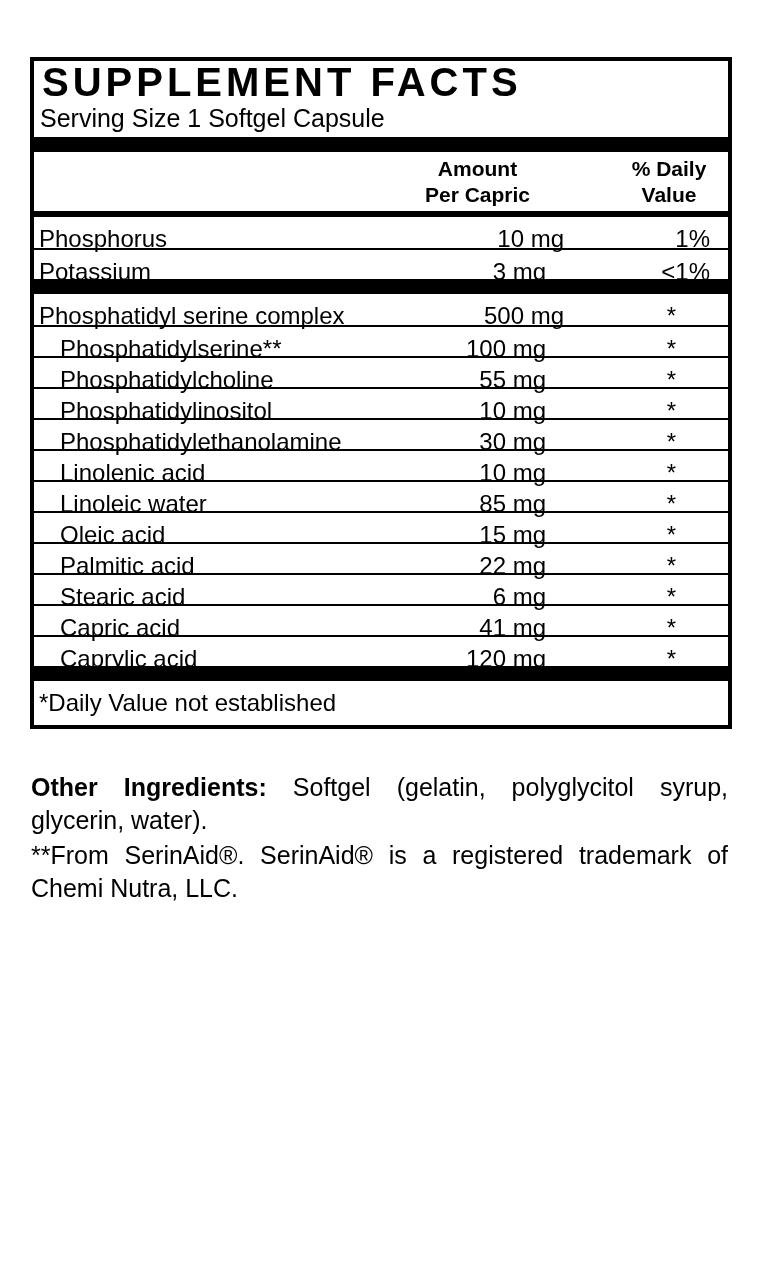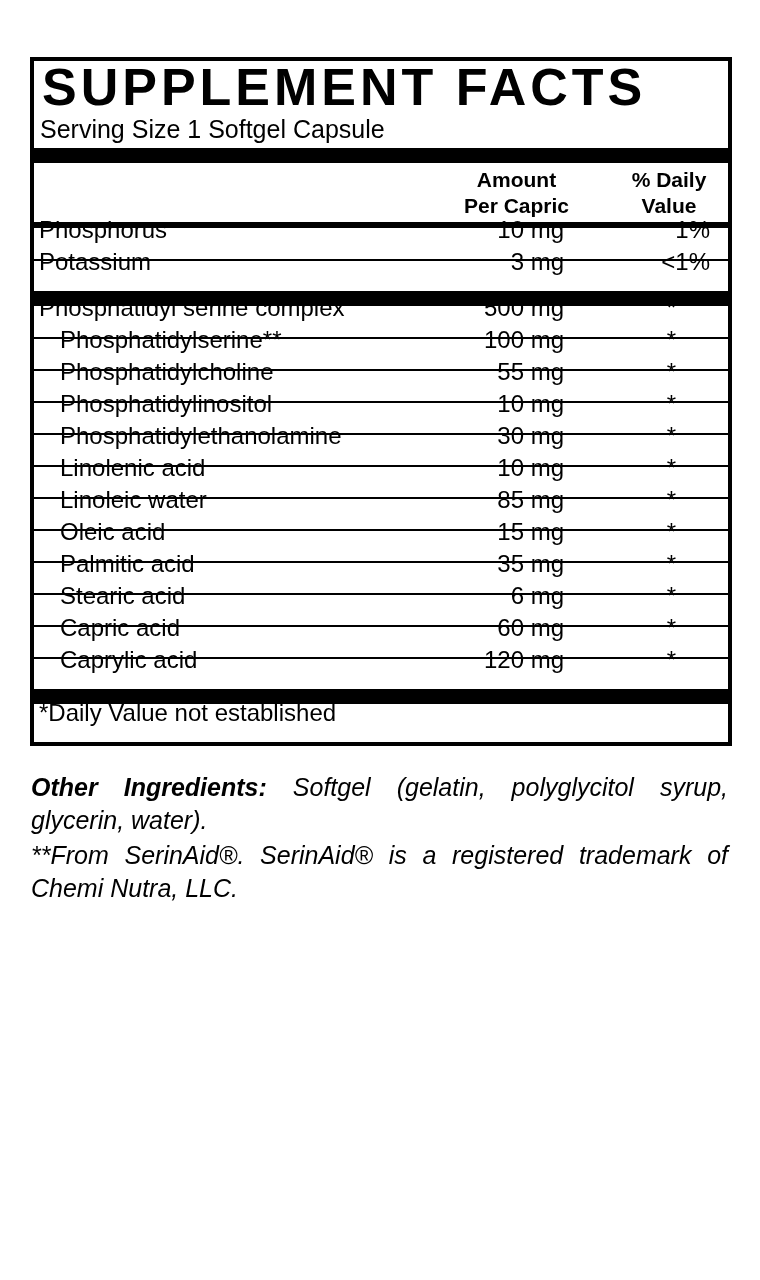--- a/index.html
+++ b/index.html
@@ -16,21 +16,21 @@
   .facts-box {
     position: absolute;
     left: 30px;
     top: 57px;
     width: 702px;
     border: 4px solid #000000;
     background: #ffffff;
     padding: 0 4px;
   }
   .panel-title {
-    font-size: 52px;
+    font-size: 40px;
     font-weight: 700;
     letter-spacing: 4px;
     line-height: 0.9;
     margin: 3px 0 0 4px;
     white-space: nowrap;
   }
   .serving {
     font-size: 25px;
     line-height: 1.15;
     margin: 4px 0 4px 2px;
@@ -38,74 +38,74 @@
   .bar {
     background: #000000;
     margin: 0 -4px;
   }
   .bar.thick { height: 15px; }
   .bar.medium { height: 6px; }
   .col-headers {
     display: flex;
     align-items: flex-end;
     padding: 4px 0 3px 0;
+    gap: 39px;
   }
   .col-headers .spacer { flex: 1; }
   .amount-h {
     width: 155px;
     text-align: center;
     font-weight: 700;
     font-size: 21px;
     line-height: 1.25;
   }
   .dv-h {
     width: 130px;
     padding-left: 20px;
     text-align: center;
     font-weight: 700;
     font-size: 21px;
     line-height: 1.25;
   }
   .rows { margin: 0 -4px; }
   .row {
     display: flex;
-    align-items: flex-end;
+    align-items: flex-start;
     height: 31px;
-    padding: 15px 4px;
+    padding: 8px 4px;
     font-size: 24px;
   }
-  .row + .row { border-top: 2px solid #000000; }
+  .row + .row { border-top: 2px solid #000000; gap: 18px; }
   .cell-name { flex: 1; padding-left: 1px; white-space: nowrap; }
   .row.indent .cell-name { padding-left: 22px; }
   .cell-amount {
     width: 160px;
     text-align: right;
     padding-right: 30px;
     white-space: nowrap;
   }
   .cell-dv {
     width: 130px;
     text-align: right;
     padding-right: 14px;
     white-space: nowrap;
   }
   .cell-dv.star {
     text-align: center;
     padding-right: 0;
     padding-left: 25px;
   }
-  .row.footnote { height: 38px; }
+  .row.footnote { height: 44px; }
   .footer-p {
     position: absolute;
     left: 31px;
     width: 697px;
     font-size: 25px;
     line-height: 1.32;
     text-align: justify;
-    font-style: italic;
   }
   .footer-p .bold-label { font-weight: 700; }
   #p-other { top: 771px; }
   #p-trademark { top: 839px; }
 </style>
 </head>
 <body>
 
 <div class="page">
 
@@ -175,31 +175,31 @@
     <span class="cell-amount">85 mg</span>
     <span class="cell-dv star">*</span>
   </div>
         <div class="row indent">
     <span class="cell-name">Oleic acid</span>
     <span class="cell-amount">15 mg</span>
     <span class="cell-dv star">*</span>
   </div>
         <div class="row indent">
     <span class="cell-name">Palmitic acid</span>
-    <span class="cell-amount">35 mg</span>
+    <span class="cell-amount">22 mg</span>
     <span class="cell-dv star">*</span>
   </div>
         <div class="row indent">
     <span class="cell-name">Stearic acid</span>
     <span class="cell-amount">6 mg</span>
     <span class="cell-dv star">*</span>
   </div>
         <div class="row indent">
     <span class="cell-name">Capric acid</span>
-    <span class="cell-amount">60 mg</span>
+    <span class="cell-amount">41 mg</span>
     <span class="cell-dv star">*</span>
   </div>
         <div class="row indent">
     <span class="cell-name">Caprylic acid</span>
     <span class="cell-amount">120 mg</span>
     <span class="cell-dv star">*</span>
   </div>
         <div class="bar thick"></div>
         <div class="row footnote">
     <span class="cell-name">*Daily Value not established</span>

